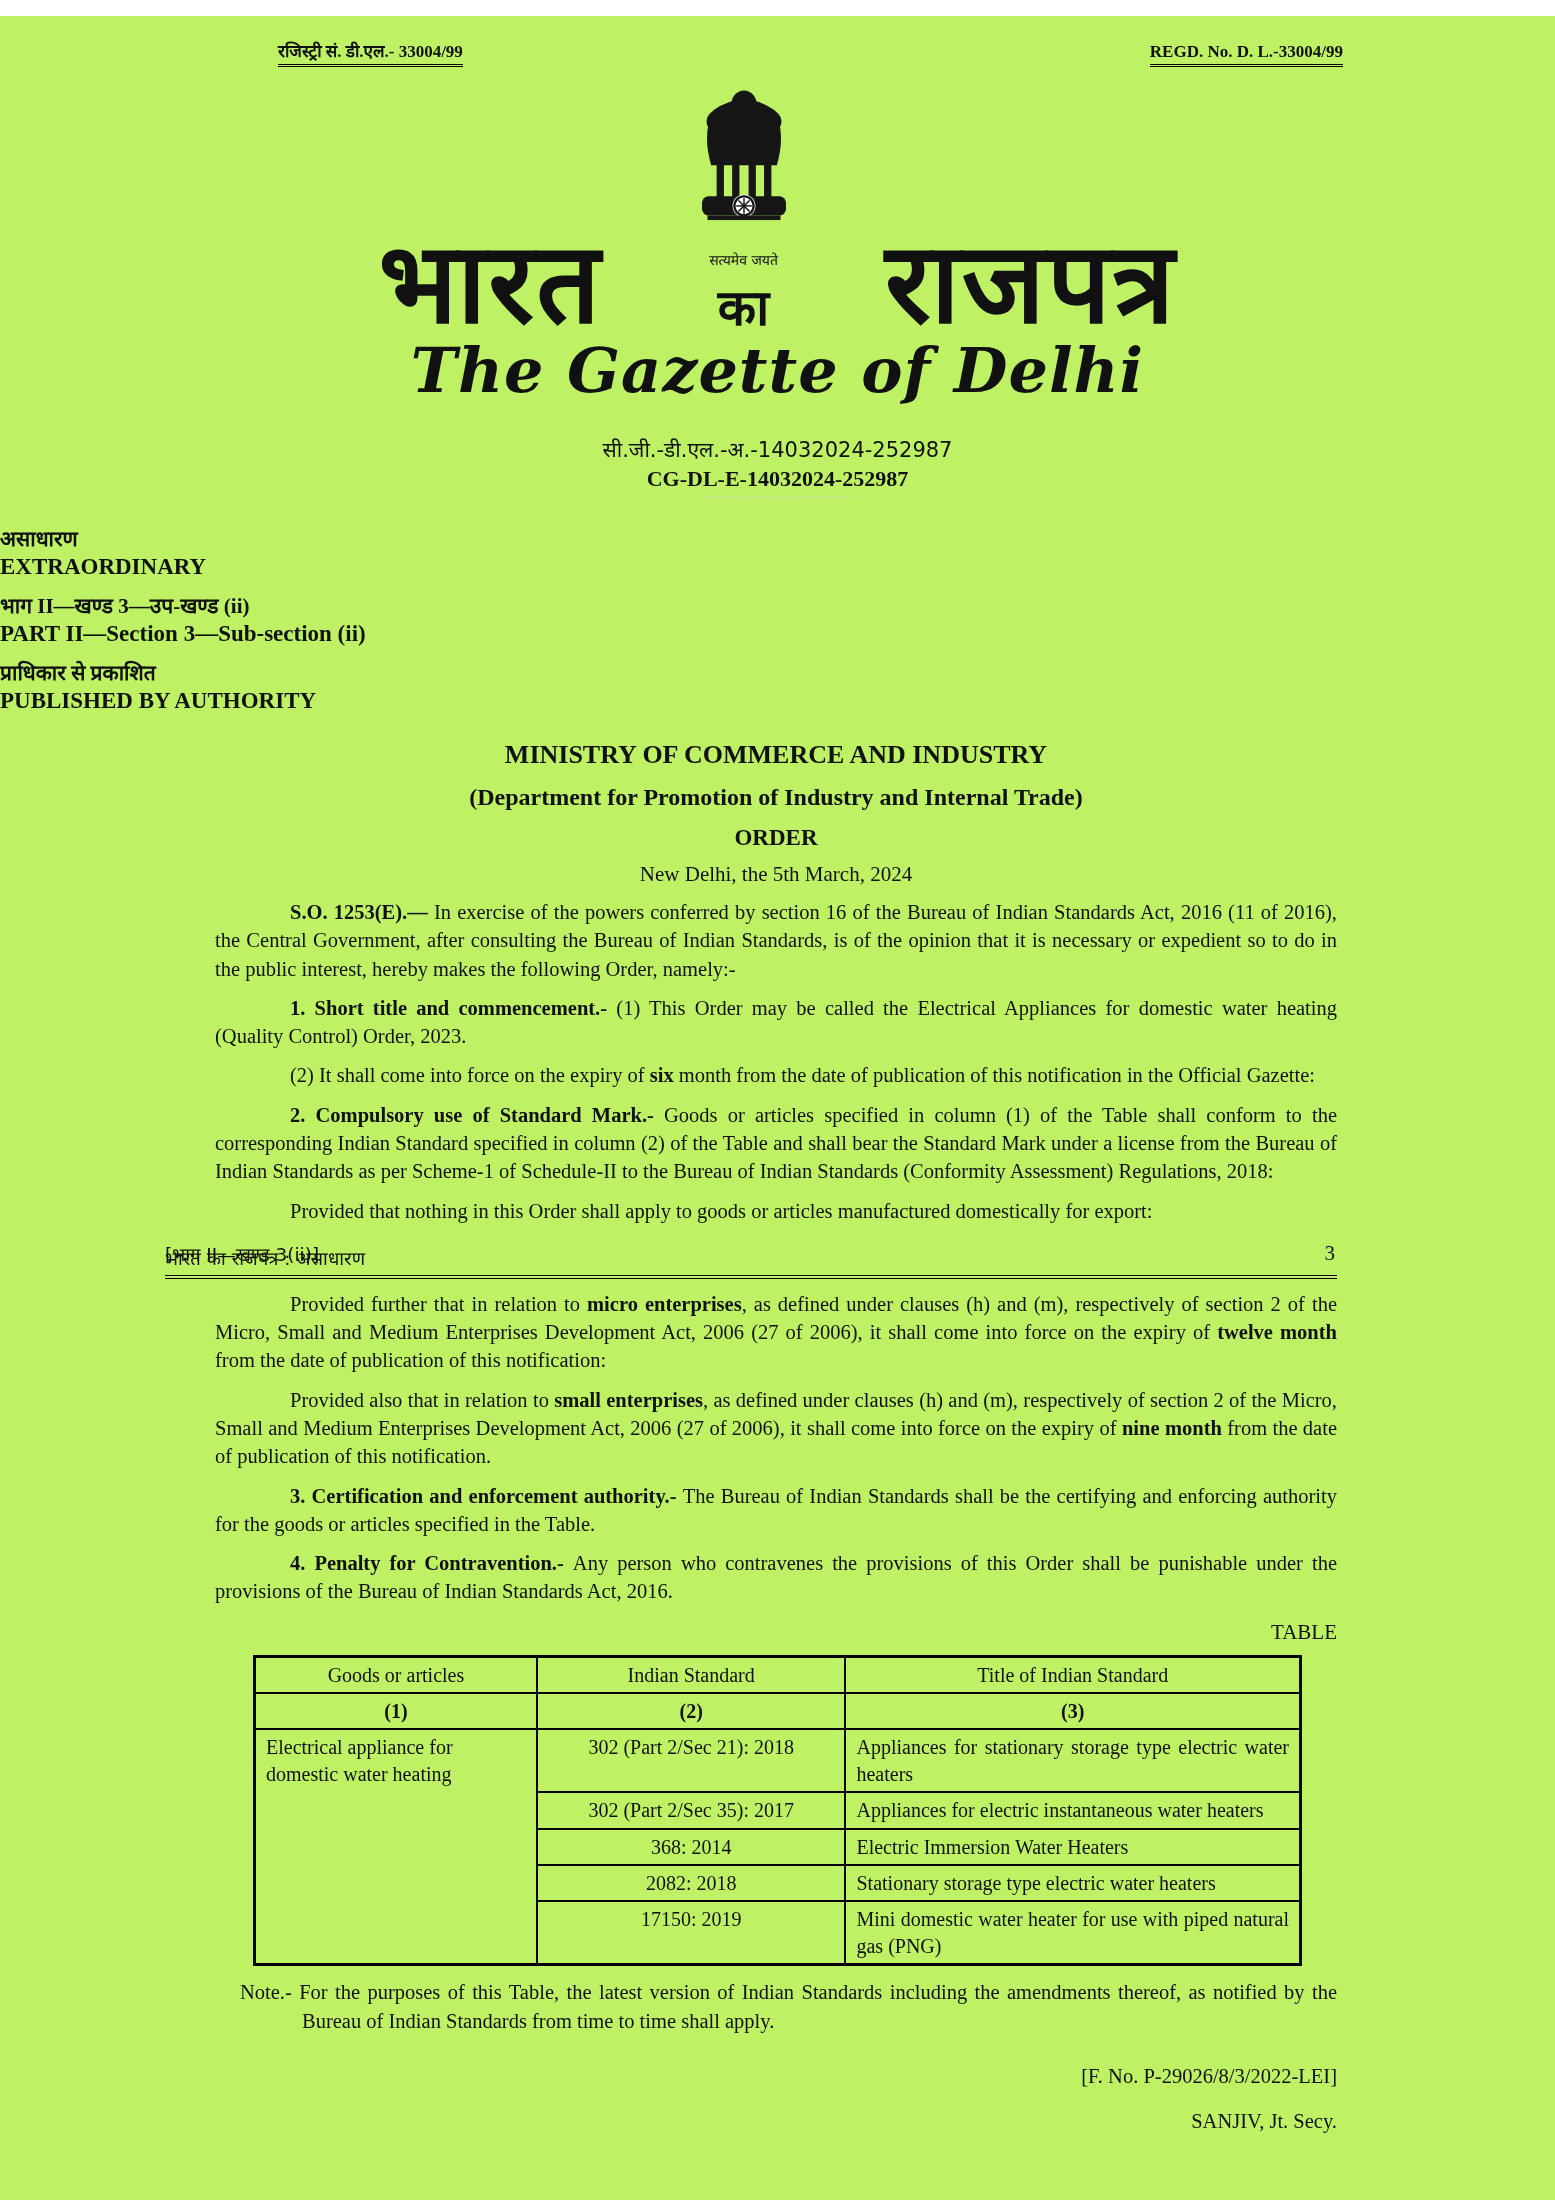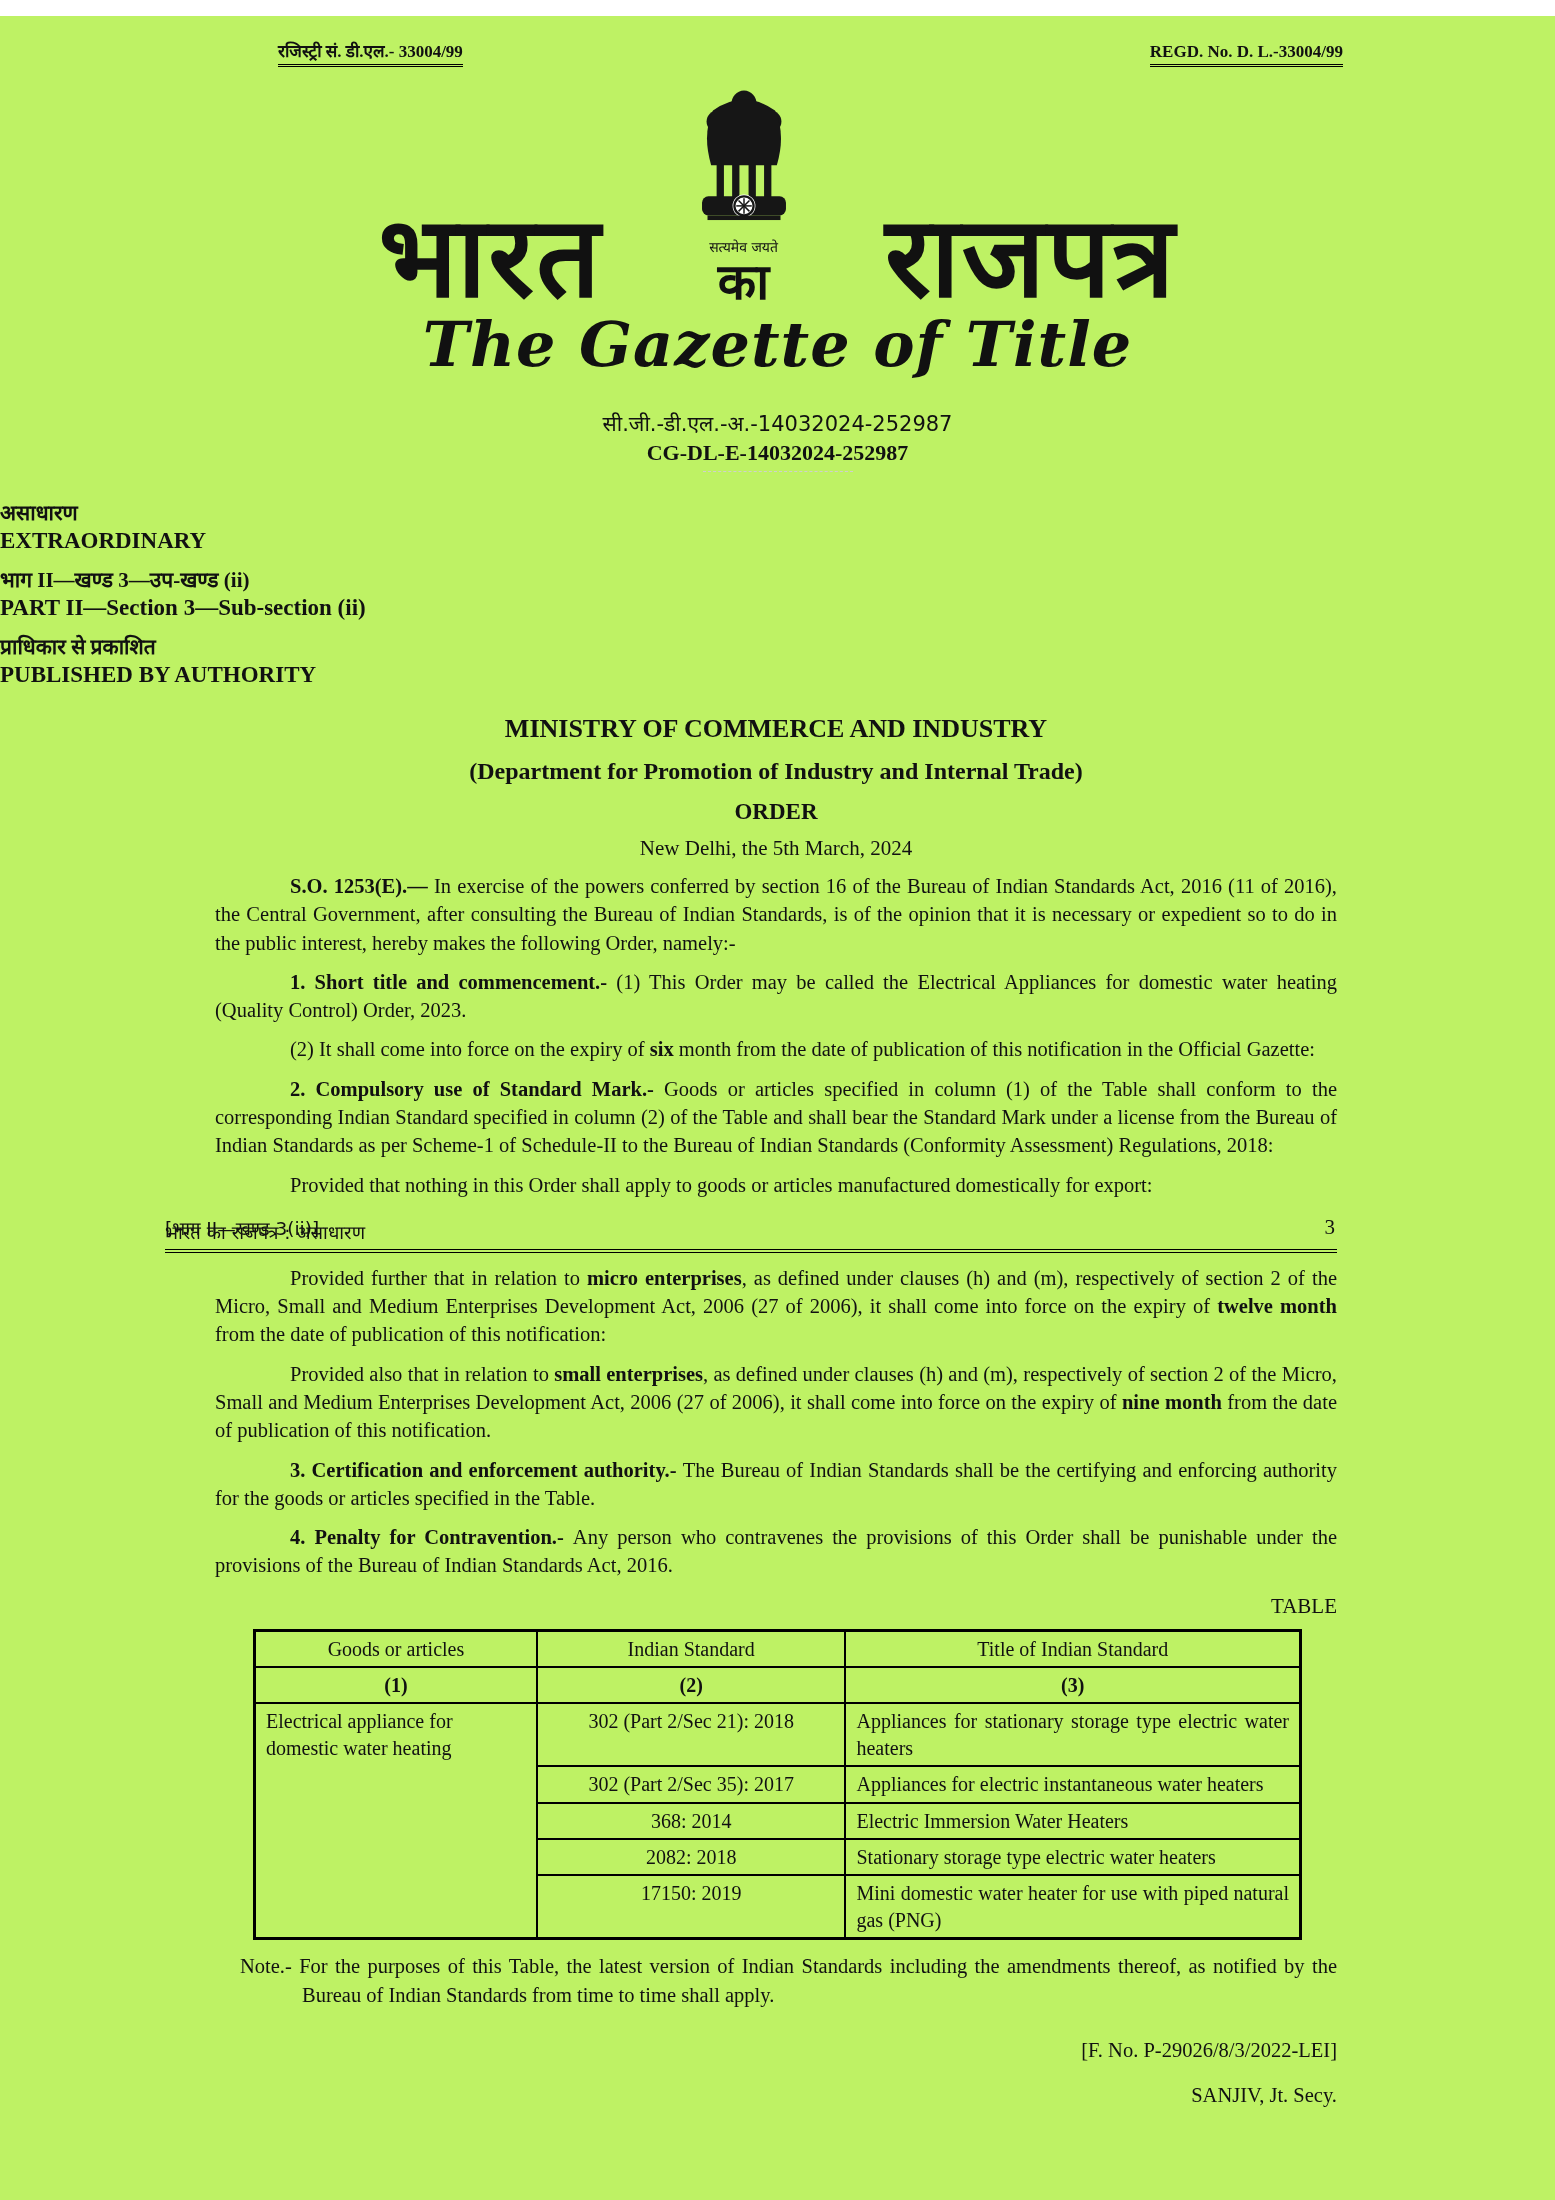--- a/index.html
+++ b/index.html
@@ -40,20 +40,21 @@
     font-weight: 700;
     font-size: 112px;
     line-height: 0.92;
     letter-spacing: 2px;
   }
   .mast-center {
     display: flex;
     flex-direction: column;
     align-items: center;
     width: 215px;
+    gap: 13px;
   }
   .motto { font-size: 14px; margin-top: 2px; font-family: "DejaVu Sans", sans-serif; }
   .ka {
     font-family: "DejaVu Sans", sans-serif;
     font-weight: 700;
     font-size: 50px;
     line-height: 1.05;
   }
   .gazette-title {
     font-family: "DejaVu Serif", serif;
@@ -181,21 +182,21 @@
               </g>
               <rect x="30" y="143" width="80" height="5"></rect>
             </g>
           </svg>
         </span>
         <span class="motto">सत्यमेव जयते</span>
         <span class="ka">का</span>
       </span>
       <span class="mast-word">राजपत्र</span>
     </div>
-    <div class="gazette-title">The Gazette of Title</div>
+    <div class="gazette-title">The Gazette of Delhi</div>
   </div>
 
   <div class="codes">
     <div class="code-hi">सी.जी.-डी.एल.-अ.-14032024-252987</div>
     <div class="code-en">CG-DL-E-14032024-252987</div>
     <div class="code-sep"></div>
   </div>
 
   <div class="exblock">
     <div class="hi">असाधारण</div>

